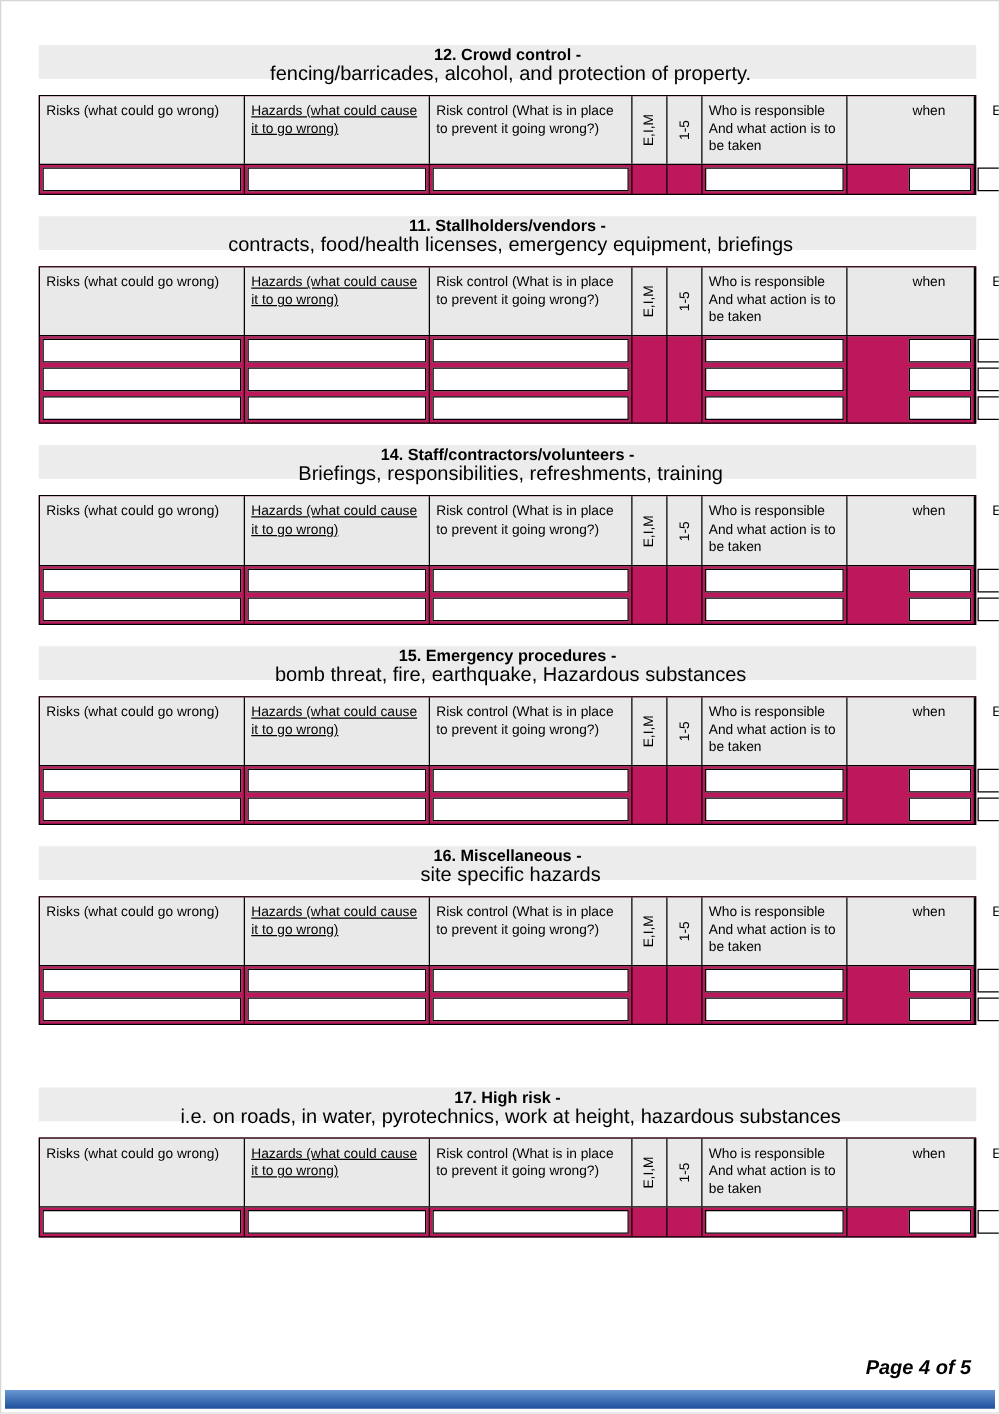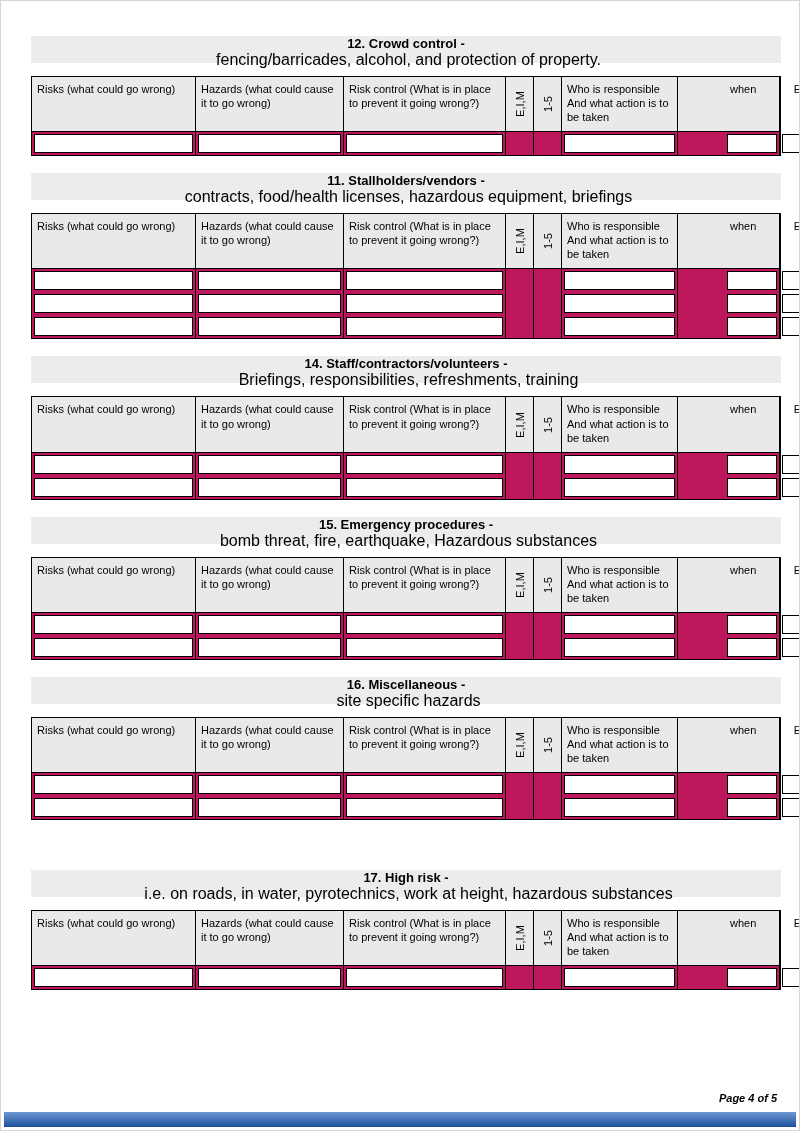--- a/index.html
+++ b/index.html
@@ -49,21 +49,21 @@
     flex:0 0 auto;
     border-right:1px solid #000;
     padding:5px 5px;
     font-size:11px;
     line-height:1.28;
     min-height:53px;
   }
   .th:last-child { border-right:none; }
 
   .c-risks  { width:164px; }
-  .c-hazards{ width:148px; }
+  .c-hazards{ width:148px;text-decoration:underline; }
   .c-control{ width:162px; }
   .c-eim    { width:28px; }
   .c-scale  { width:28px; }
   .c-who    { width:116px; }
   .c-when   { width:55px;margin-left:47px; }
   .c-event  { width:47px; text-align:right; }
 
   .th.vert { display:flex; align-items:center; justify-content:center; padding:2px 0; }
   .vtext { transform:rotate(-90deg); white-space:nowrap; font-size:11px; }
 
@@ -81,21 +81,21 @@
     flex:1;
     border:1px solid #000;
     background:#fff;
   }
 
   
   .footer {
     position:absolute;
     right:22px; bottom:26px;
     font-weight:bold; font-style:italic;
-    font-size:11px;
+    font-size:16px;
   }
   .bottom-bar {
     position:absolute;
     left:3px; right:3px; bottom:3px;
     height:15px;
     background:linear-gradient(to bottom,
       var(--bottom-bar-top, #6b97d2),
       var(--bottom-bar-bottom, #1d4f9c));
   }
 </style>
@@ -149,21 +149,21 @@
           <div class="td c-event">
               <div class="field"></div>
             </div>
         </div>
       </div>
     </div>
 
     <div class="sec">
       <div class="sec-heading">
         <span class="sec-title">11. Stallholders/vendors -</span>
-        <span class="sec-desc">contracts, food/health licenses, hazardous equipment, briefings</span>
+        <span class="sec-desc">contracts, food/health licenses, emergency equipment, briefings</span>
       </div>
       <div class="rtable">
         <div class="thead">
           <div class="th c-risks">Risks (what could go wrong)</div>
           <div class="th c-hazards">Hazards (what could cause it to go wrong)</div>
           <div class="th c-control">Risk control (What is in place to prevent it going wrong?)</div>
           <div class="th c-eim vert">
               <span class="vtext">E,I,M</span>
             </div>
           <div class="th c-scale vert">

